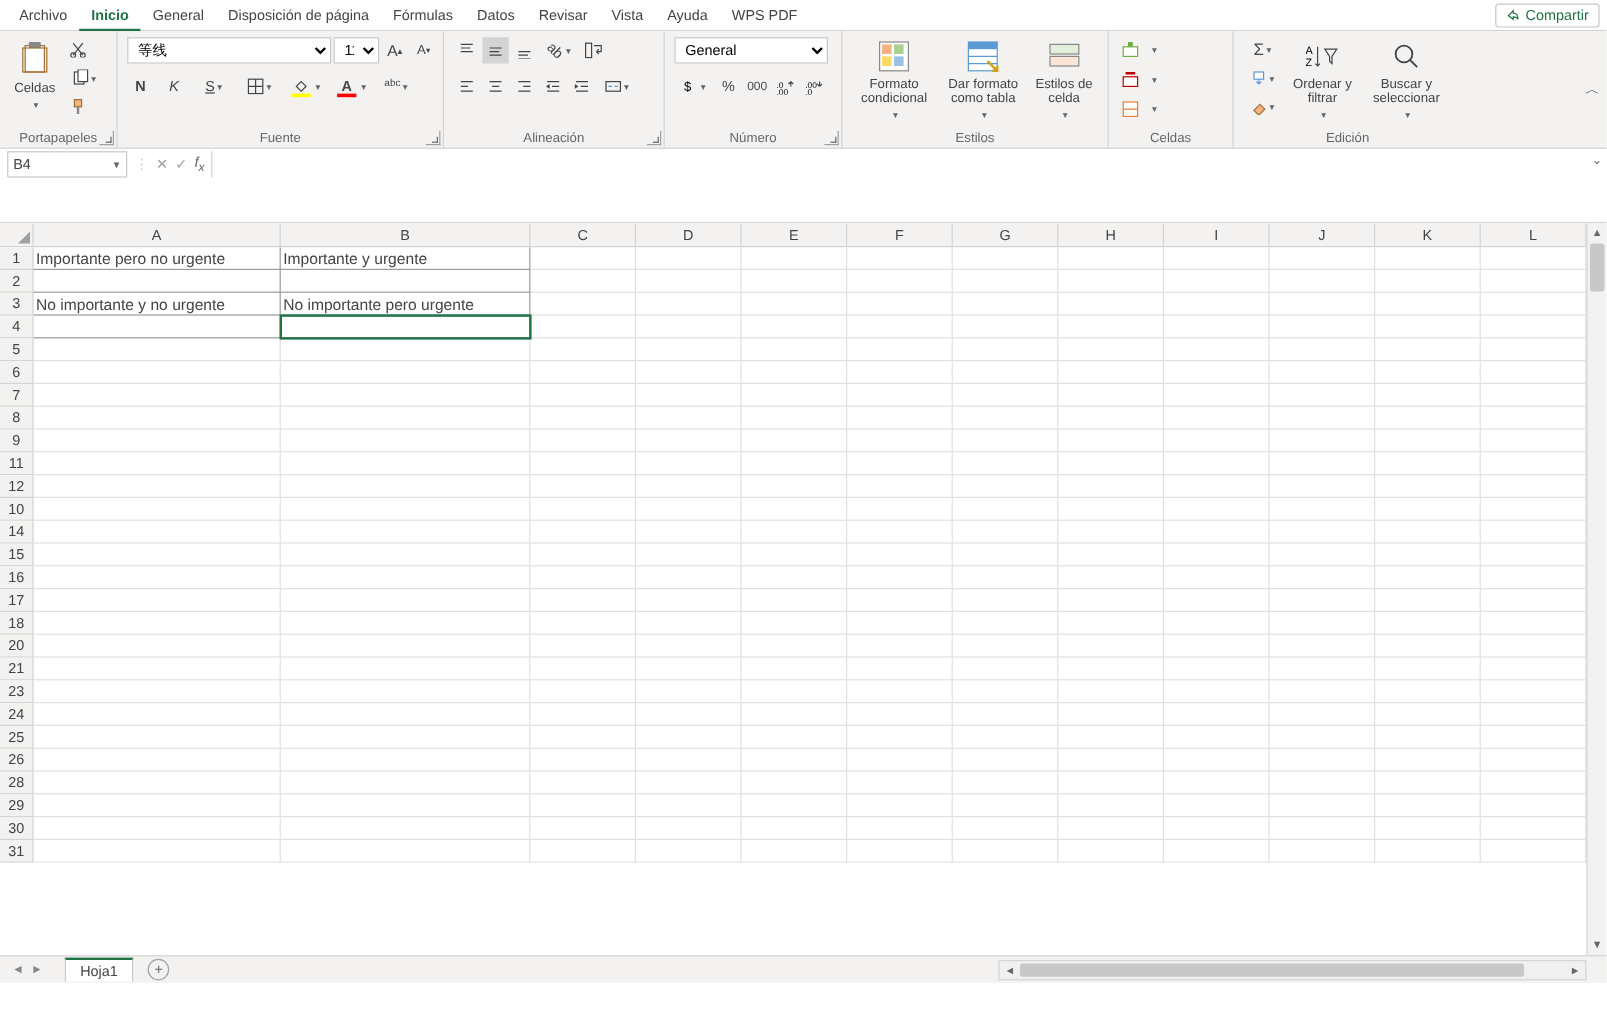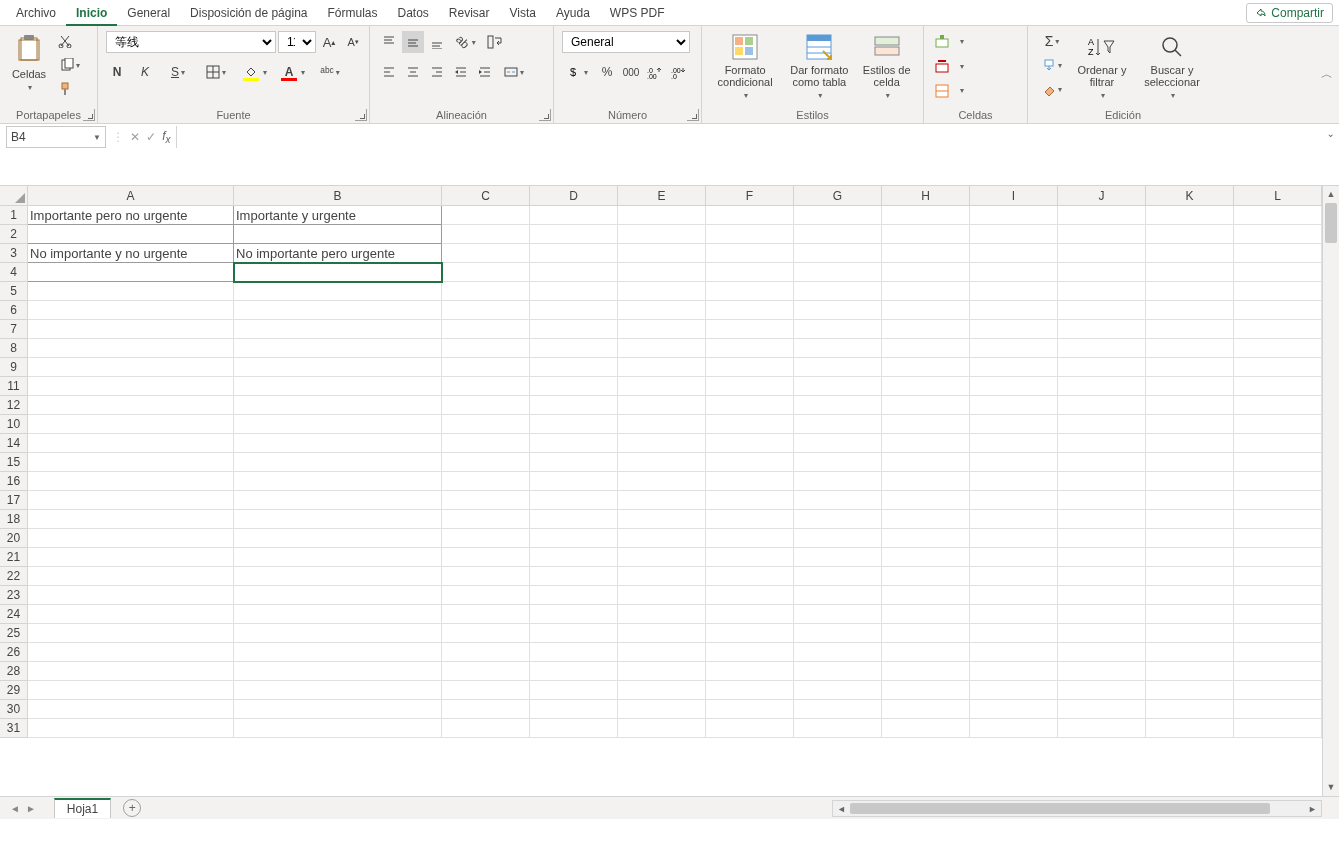--- a/index.html
+++ b/index.html
@@ -738,35 +738,20 @@
         <div class="cell" style="width: 88px;"></div>
         <div class="cell" style="width: 88px;"></div>
         <div class="cell" style="width: 88px;"></div>
         <div class="cell" style="width: 88px;"></div>
         <div class="cell" style="width: 88px;"></div>
         <div class="cell" style="width: 88px;"></div>
         <div class="cell" style="width: 88px;"></div>
         <div class="cell" style="width: 88px;"></div>
       </div>
       <div class="gridrow">
-        <div class="rowh">22</div>
-        <div class="cell" style="width: 206px;"></div>
-        <div class="cell" style="width: 208px;"></div>
-        <div class="cell" style="width: 88px;"></div>
-        <div class="cell" style="width: 88px;"></div>
-        <div class="cell" style="width: 88px;"></div>
-        <div class="cell" style="width: 88px;"></div>
-        <div class="cell" style="width: 88px;"></div>
-        <div class="cell" style="width: 88px;"></div>
-        <div class="cell" style="width: 88px;"></div>
-        <div class="cell" style="width: 88px;"></div>
-        <div class="cell" style="width: 88px;"></div>
-        <div class="cell" style="width: 88px;"></div>
-      </div>
-      <div class="gridrow">
         <div class="rowh">23</div>
         <div class="cell" style="width: 206px;"></div>
         <div class="cell" style="width: 208px;"></div>
         <div class="cell" style="width: 88px;"></div>
         <div class="cell" style="width: 88px;"></div>
         <div class="cell" style="width: 88px;"></div>
         <div class="cell" style="width: 88px;"></div>
         <div class="cell" style="width: 88px;"></div>
         <div class="cell" style="width: 88px;"></div>
         <div class="cell" style="width: 88px;"></div>

